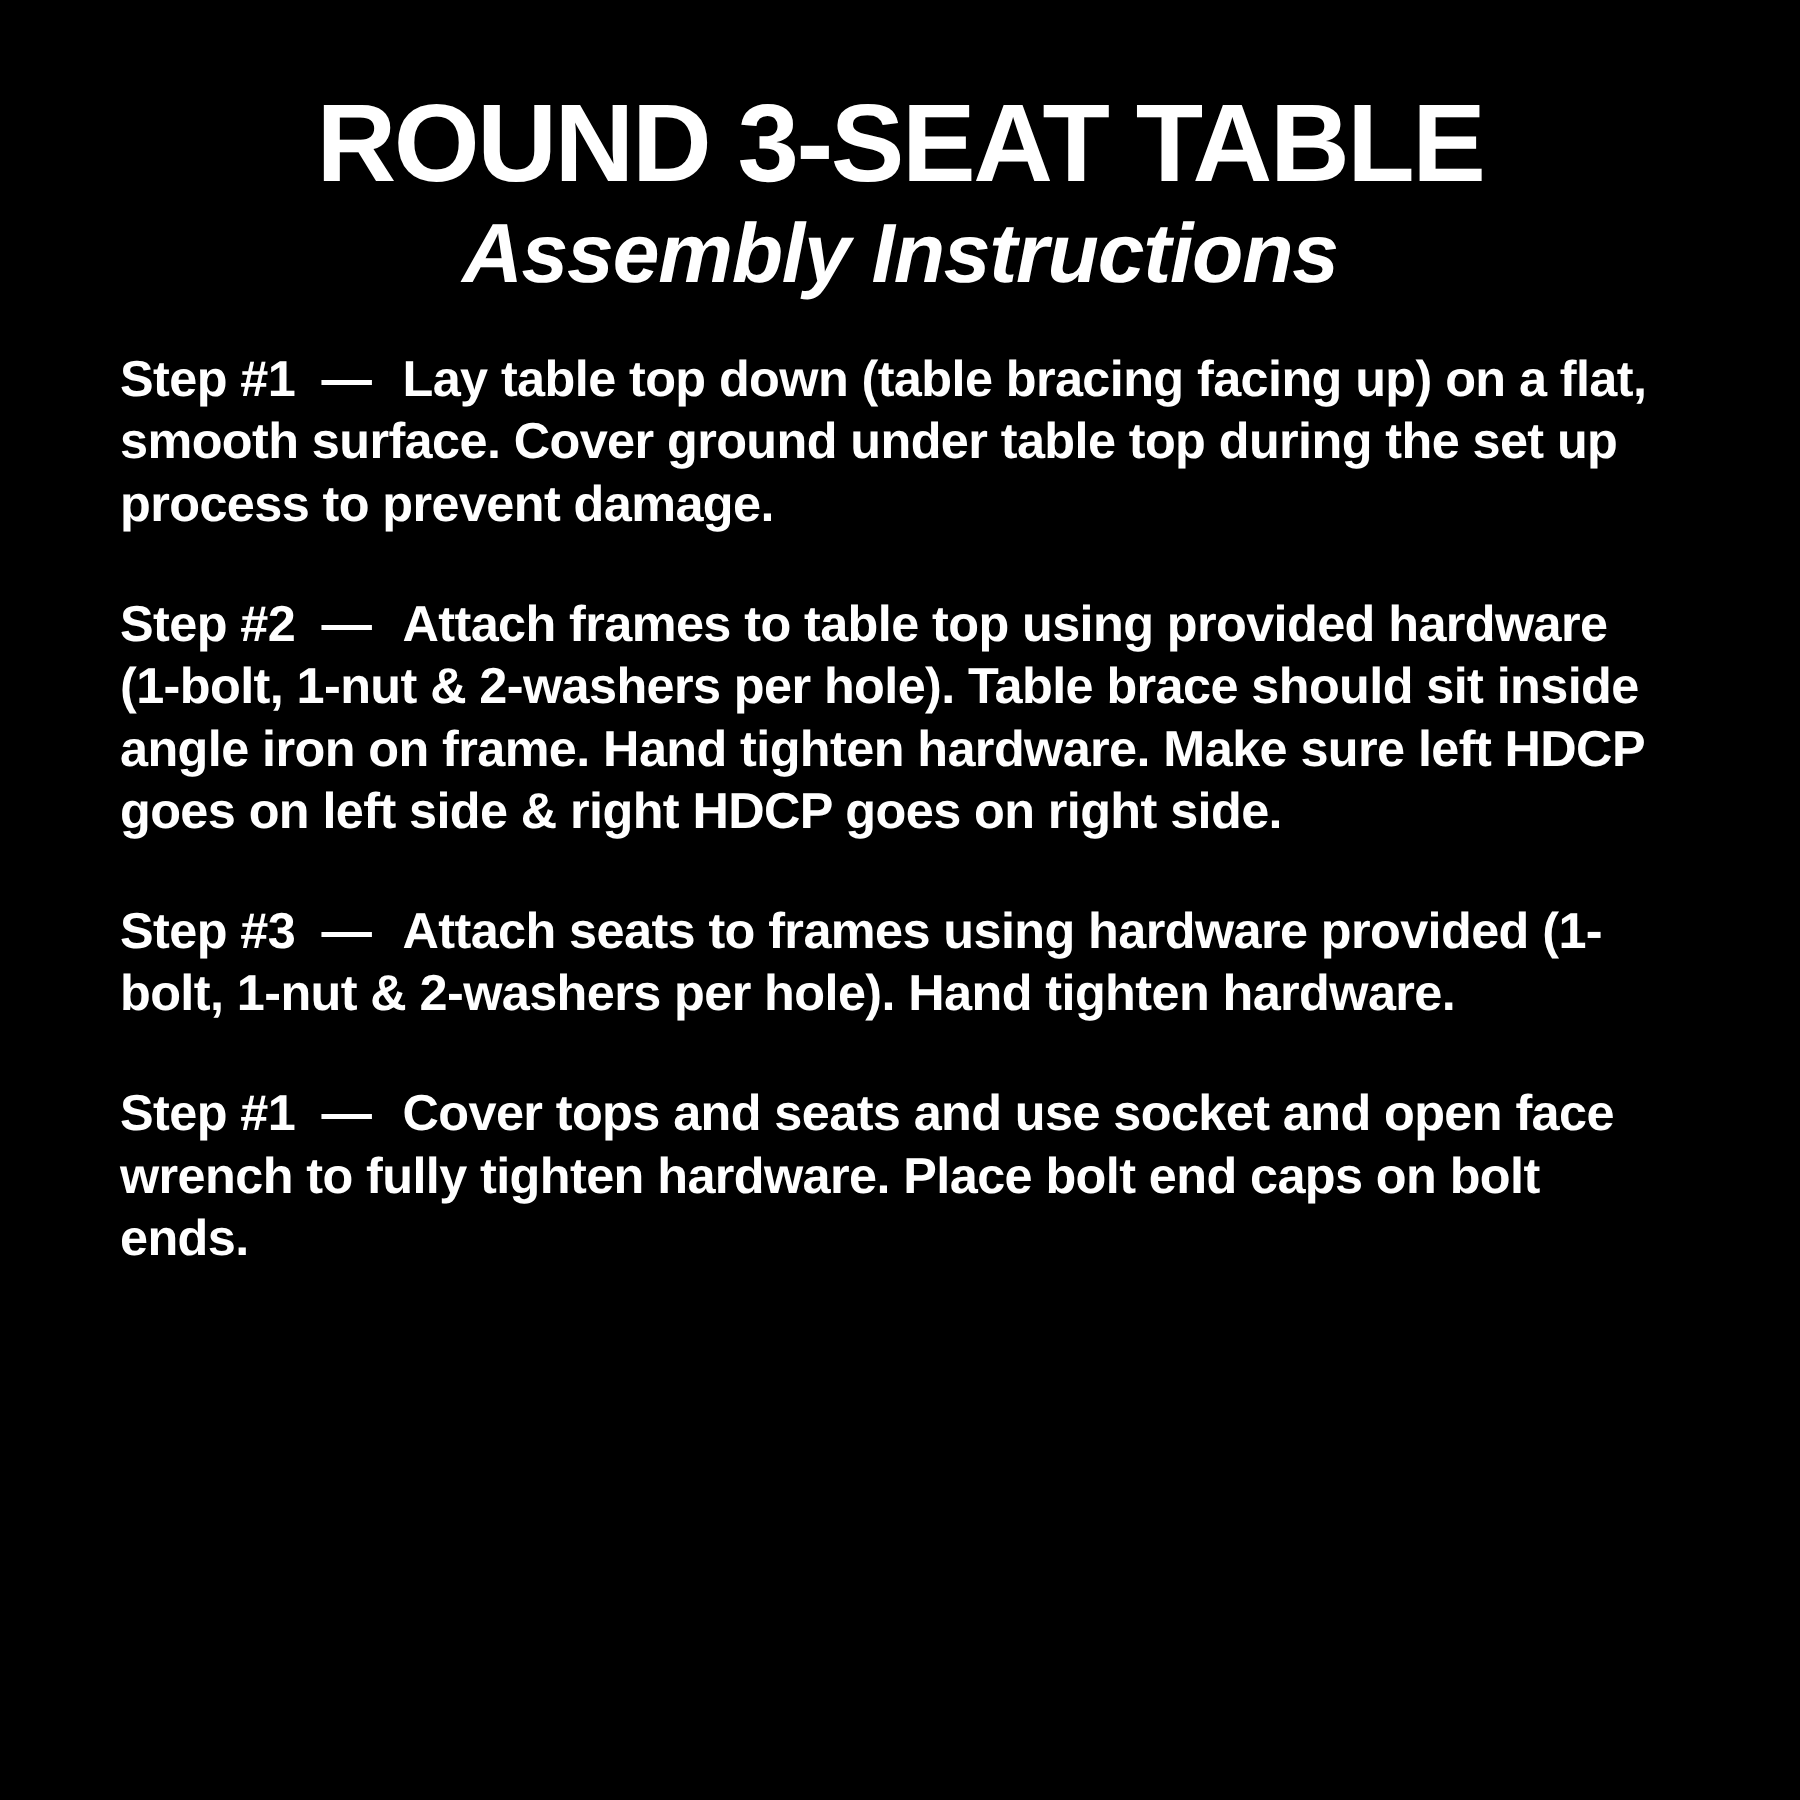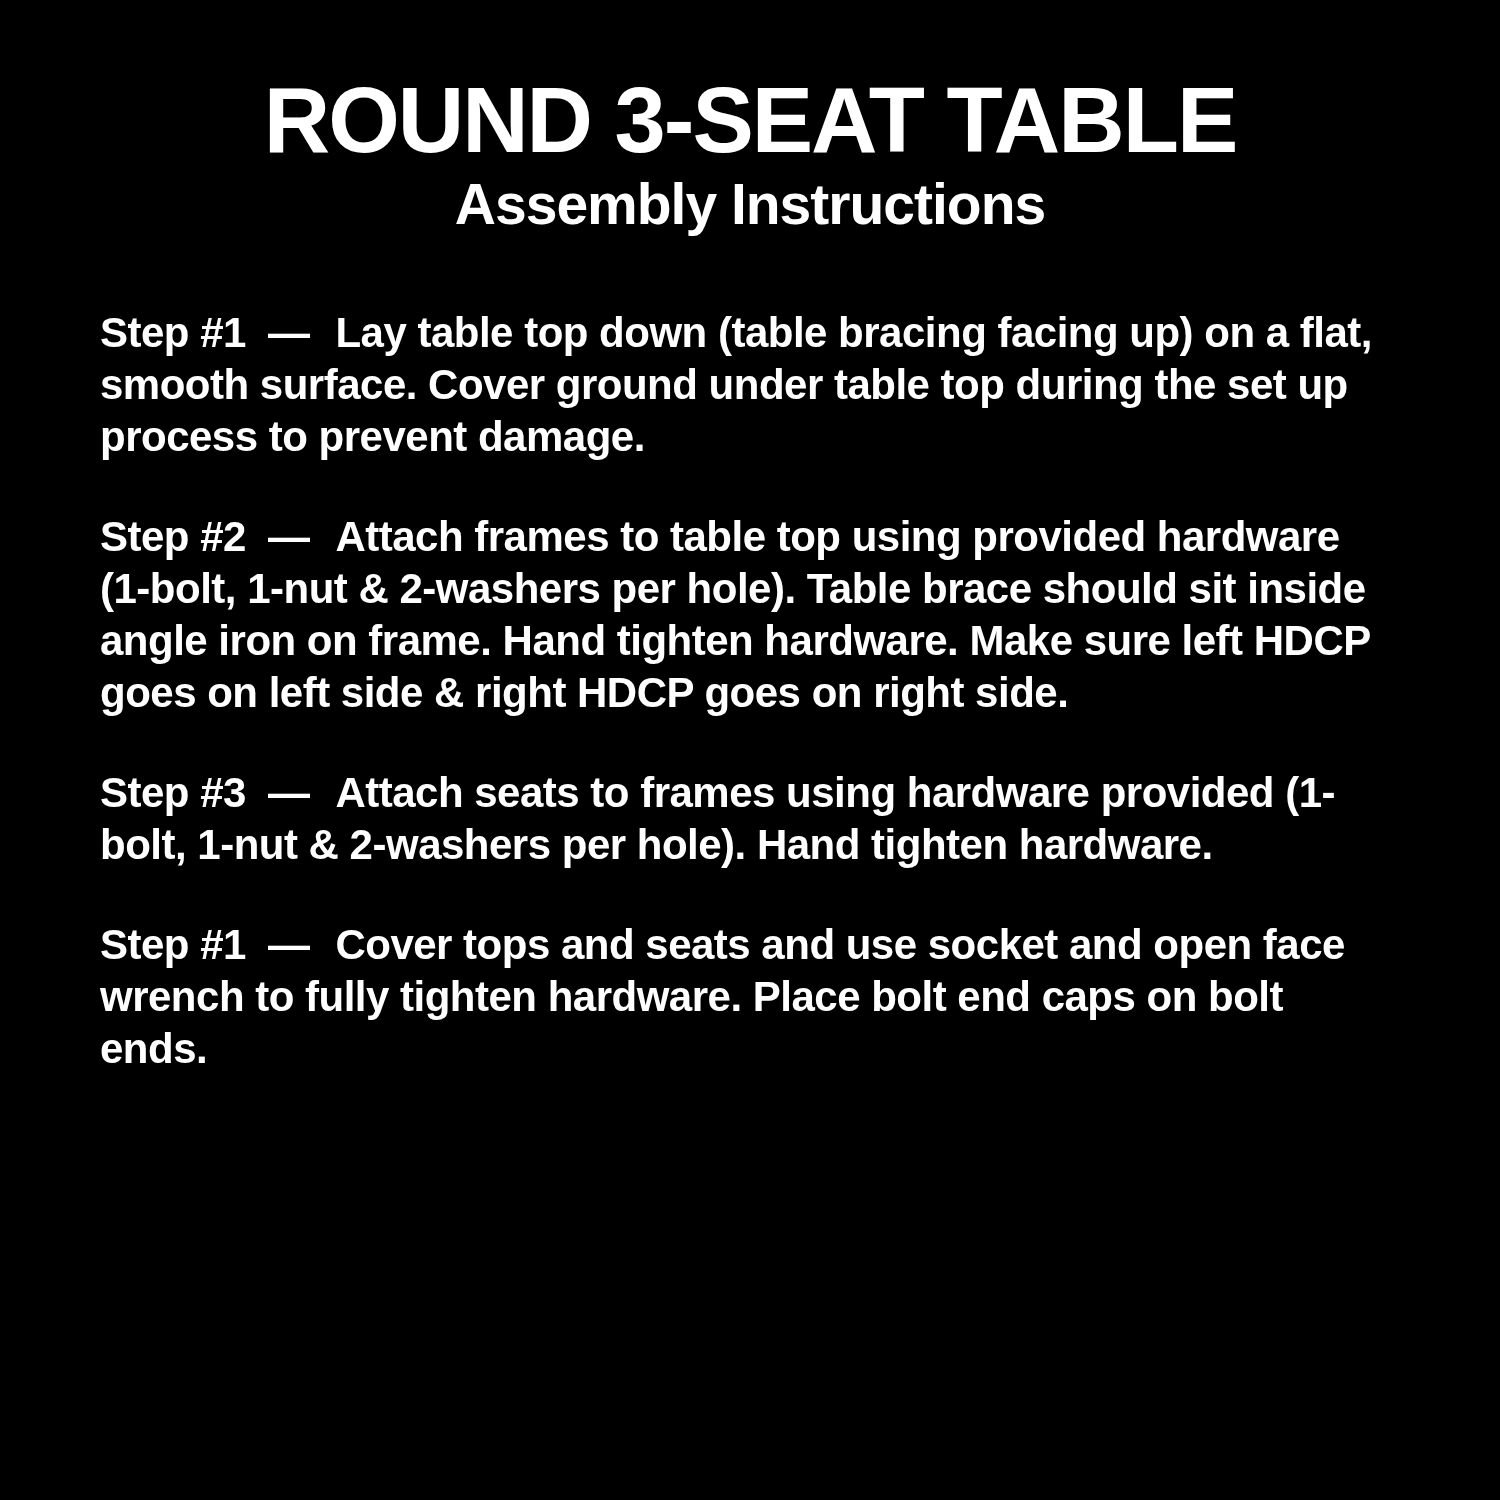--- a/index.html
+++ b/index.html
@@ -24,27 +24,28 @@
   }
   h1.title {
     margin: 0;
     font-size: 92px;
     line-height: 1.05;
     letter-spacing: -2px;
     font-weight: bold;
   }
   h2.subtitle {
     margin: 4px 0 0 0;
-    font-size: 57px;
+    font-size: 70px;
     line-height: 1.1;
     letter-spacing: -1px;
     font-weight: bold;
+    font-style: italic;
   }
   main.steps {
-    margin-top: 72px;
+    margin-top: 40px;
   }
   p.step {
     margin: 0 0 48px 0;
     font-size: 42px;
     line-height: 52px;
     letter-spacing: -0.5px;
     text-align: left;
   }
   .step-sep {
     display: inline-block;

